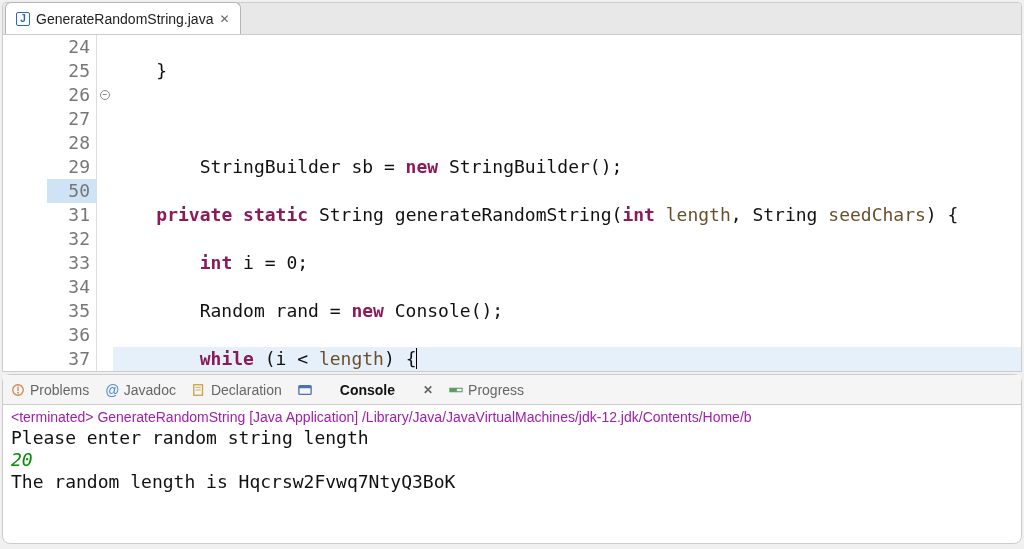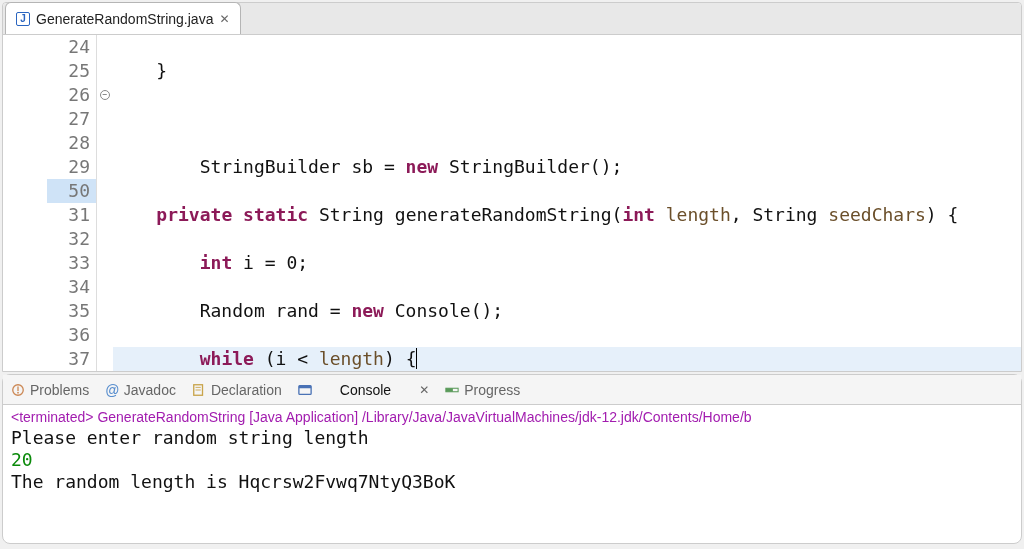--- a/index.html
+++ b/index.html
@@ -113,38 +113,38 @@
     align-items:center;
     height:30px;
     border-bottom:1px solid #ccc;
     background:#f5f5f5;
     gap:16px;
     padding:0 8px;
     font-size:14px;
     color:#666;
   }
   .view-item { display:flex; align-items:center; gap:5px; }
-  .view-item.active { color:#111; font-weight:400;gap:28px; }
+  .view-item.active { color:#111; font-weight:700;gap:28px; }
   .vicon { display:inline-block; width:14px; height:14px; }
   .status-line {
     font-size:14px;
     color:#a21caf;
     padding:4px 8px 0 8px;
     white-space:nowrap;
     overflow:hidden;
   }
   .console-out {
     font-family: Menlo, Consolas, monospace;
     font-size:18px;
     line-height:22px;
     padding:2px 8px;
     white-space:pre;
     color:#111;
   }
-  .console-out .inp { color:#0a8a0a; }
+  .console-out .inp { color:#0a8a0a;font-style:italic; }
 </style>
 </head>
 <body>
 
 <div class="editor-area">
   <div class="tab-bar">
     <div class="tab">
       <span class="java-icon">J</span>
       <span>GenerateRandomString.java</span>
       <span class="close-x">✕</span>

